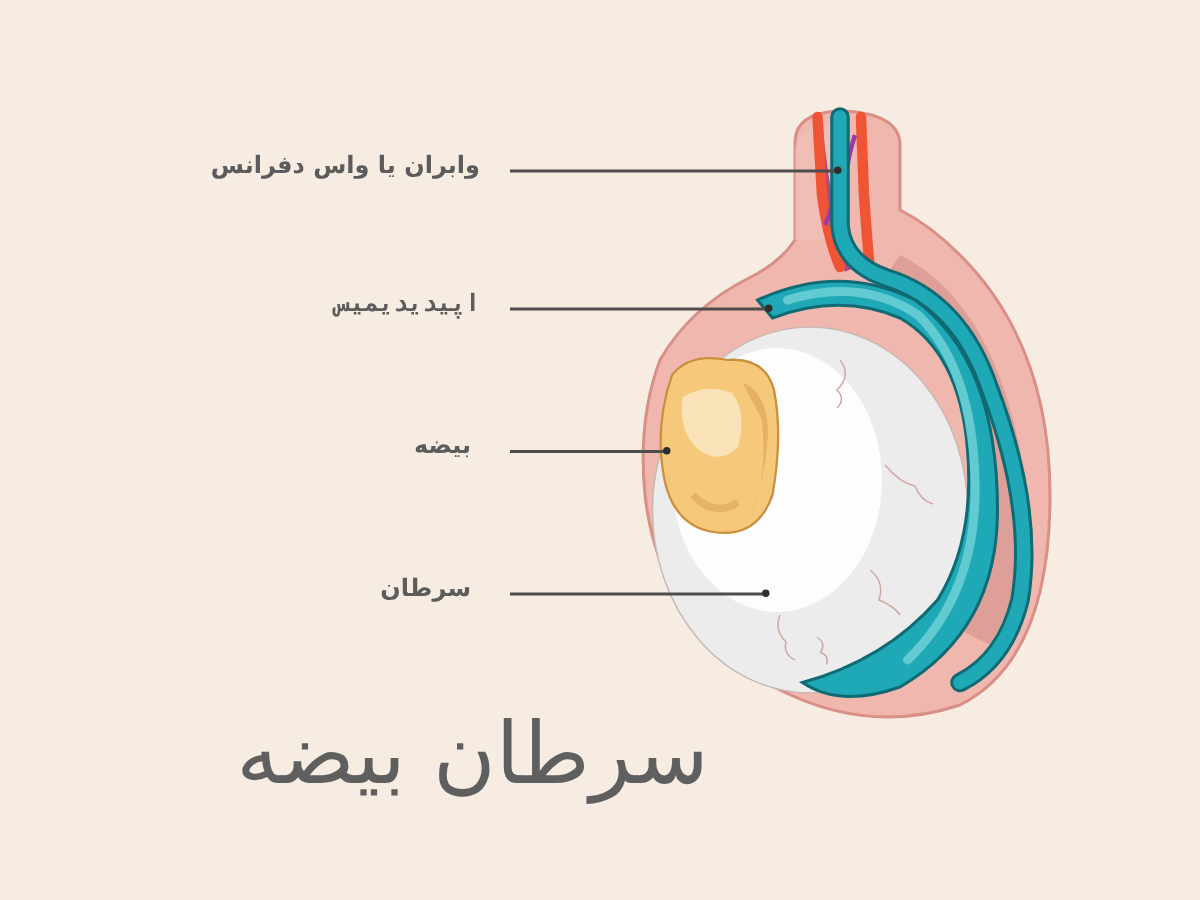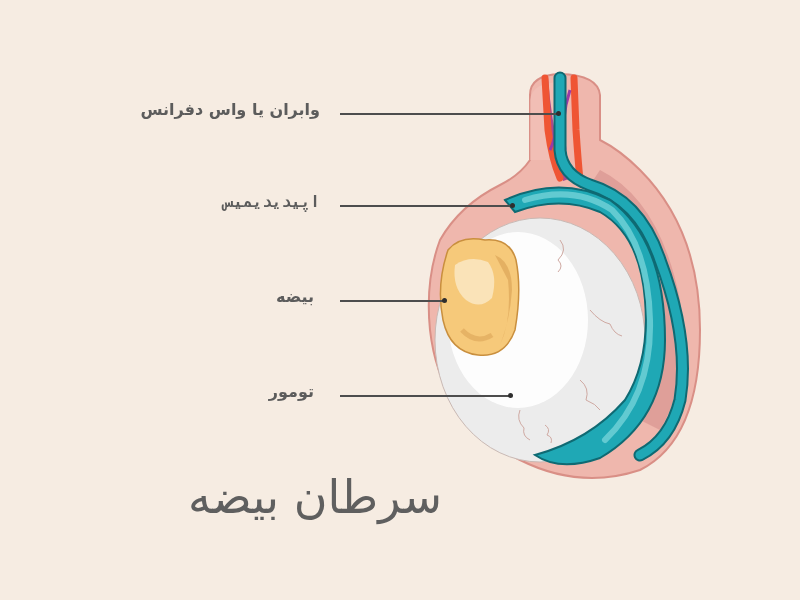--- a/index.html
+++ b/index.html
@@ -29,21 +29,21 @@
       width: 5px; height: 5px;
       border-radius: 50%;
       background: #2e2e2e;
     }
     .title {
       position: absolute;
       left: 140px; top: 470px; width: 350px;
       direction: rtl;
       text-align: center;
       color: #5f5f5f;
-      font-size: 46px;
+      font-size: 57px;
       font-weight: normal;
       letter-spacing: 2px;
       white-space: nowrap;
     }
     svg.illus { position: absolute; left: 0; top: 0; }
   </style>
 </head>
 <body>
 
 <div class="stage">
@@ -101,18 +101,18 @@
   <div class="leader-dot" style="left:556px; top:111px;"></div>
 
   <span class="label" style="right:480px; top:192px;font-family:Liberation Mono, monospace;">اپیدیدیمیس</span>
   <div class="leader" style="left:340px; top:205px; width:172px;"></div>
   <div class="leader-dot" style="left:510px; top:203px;"></div>
 
   <span class="label" style="right:486px; top:287px;">بیضه</span>
   <div class="leader" style="left:340px; top:300px; width:104px;"></div>
   <div class="leader-dot" style="left:442px; top:298px;"></div>
 
-  <span class="label" style="right:486px; top:382px;">تومور</span>
+  <span class="label" style="right:486px; top:382px;">سرطان</span>
   <div class="leader" style="left:340px; top:395px; width:170px;"></div>
   <div class="leader-dot" style="left:508px; top:393px;"></div>
 
   <div class="title">سرطان بیضه</div>
 </div>
 
 </body></html>

